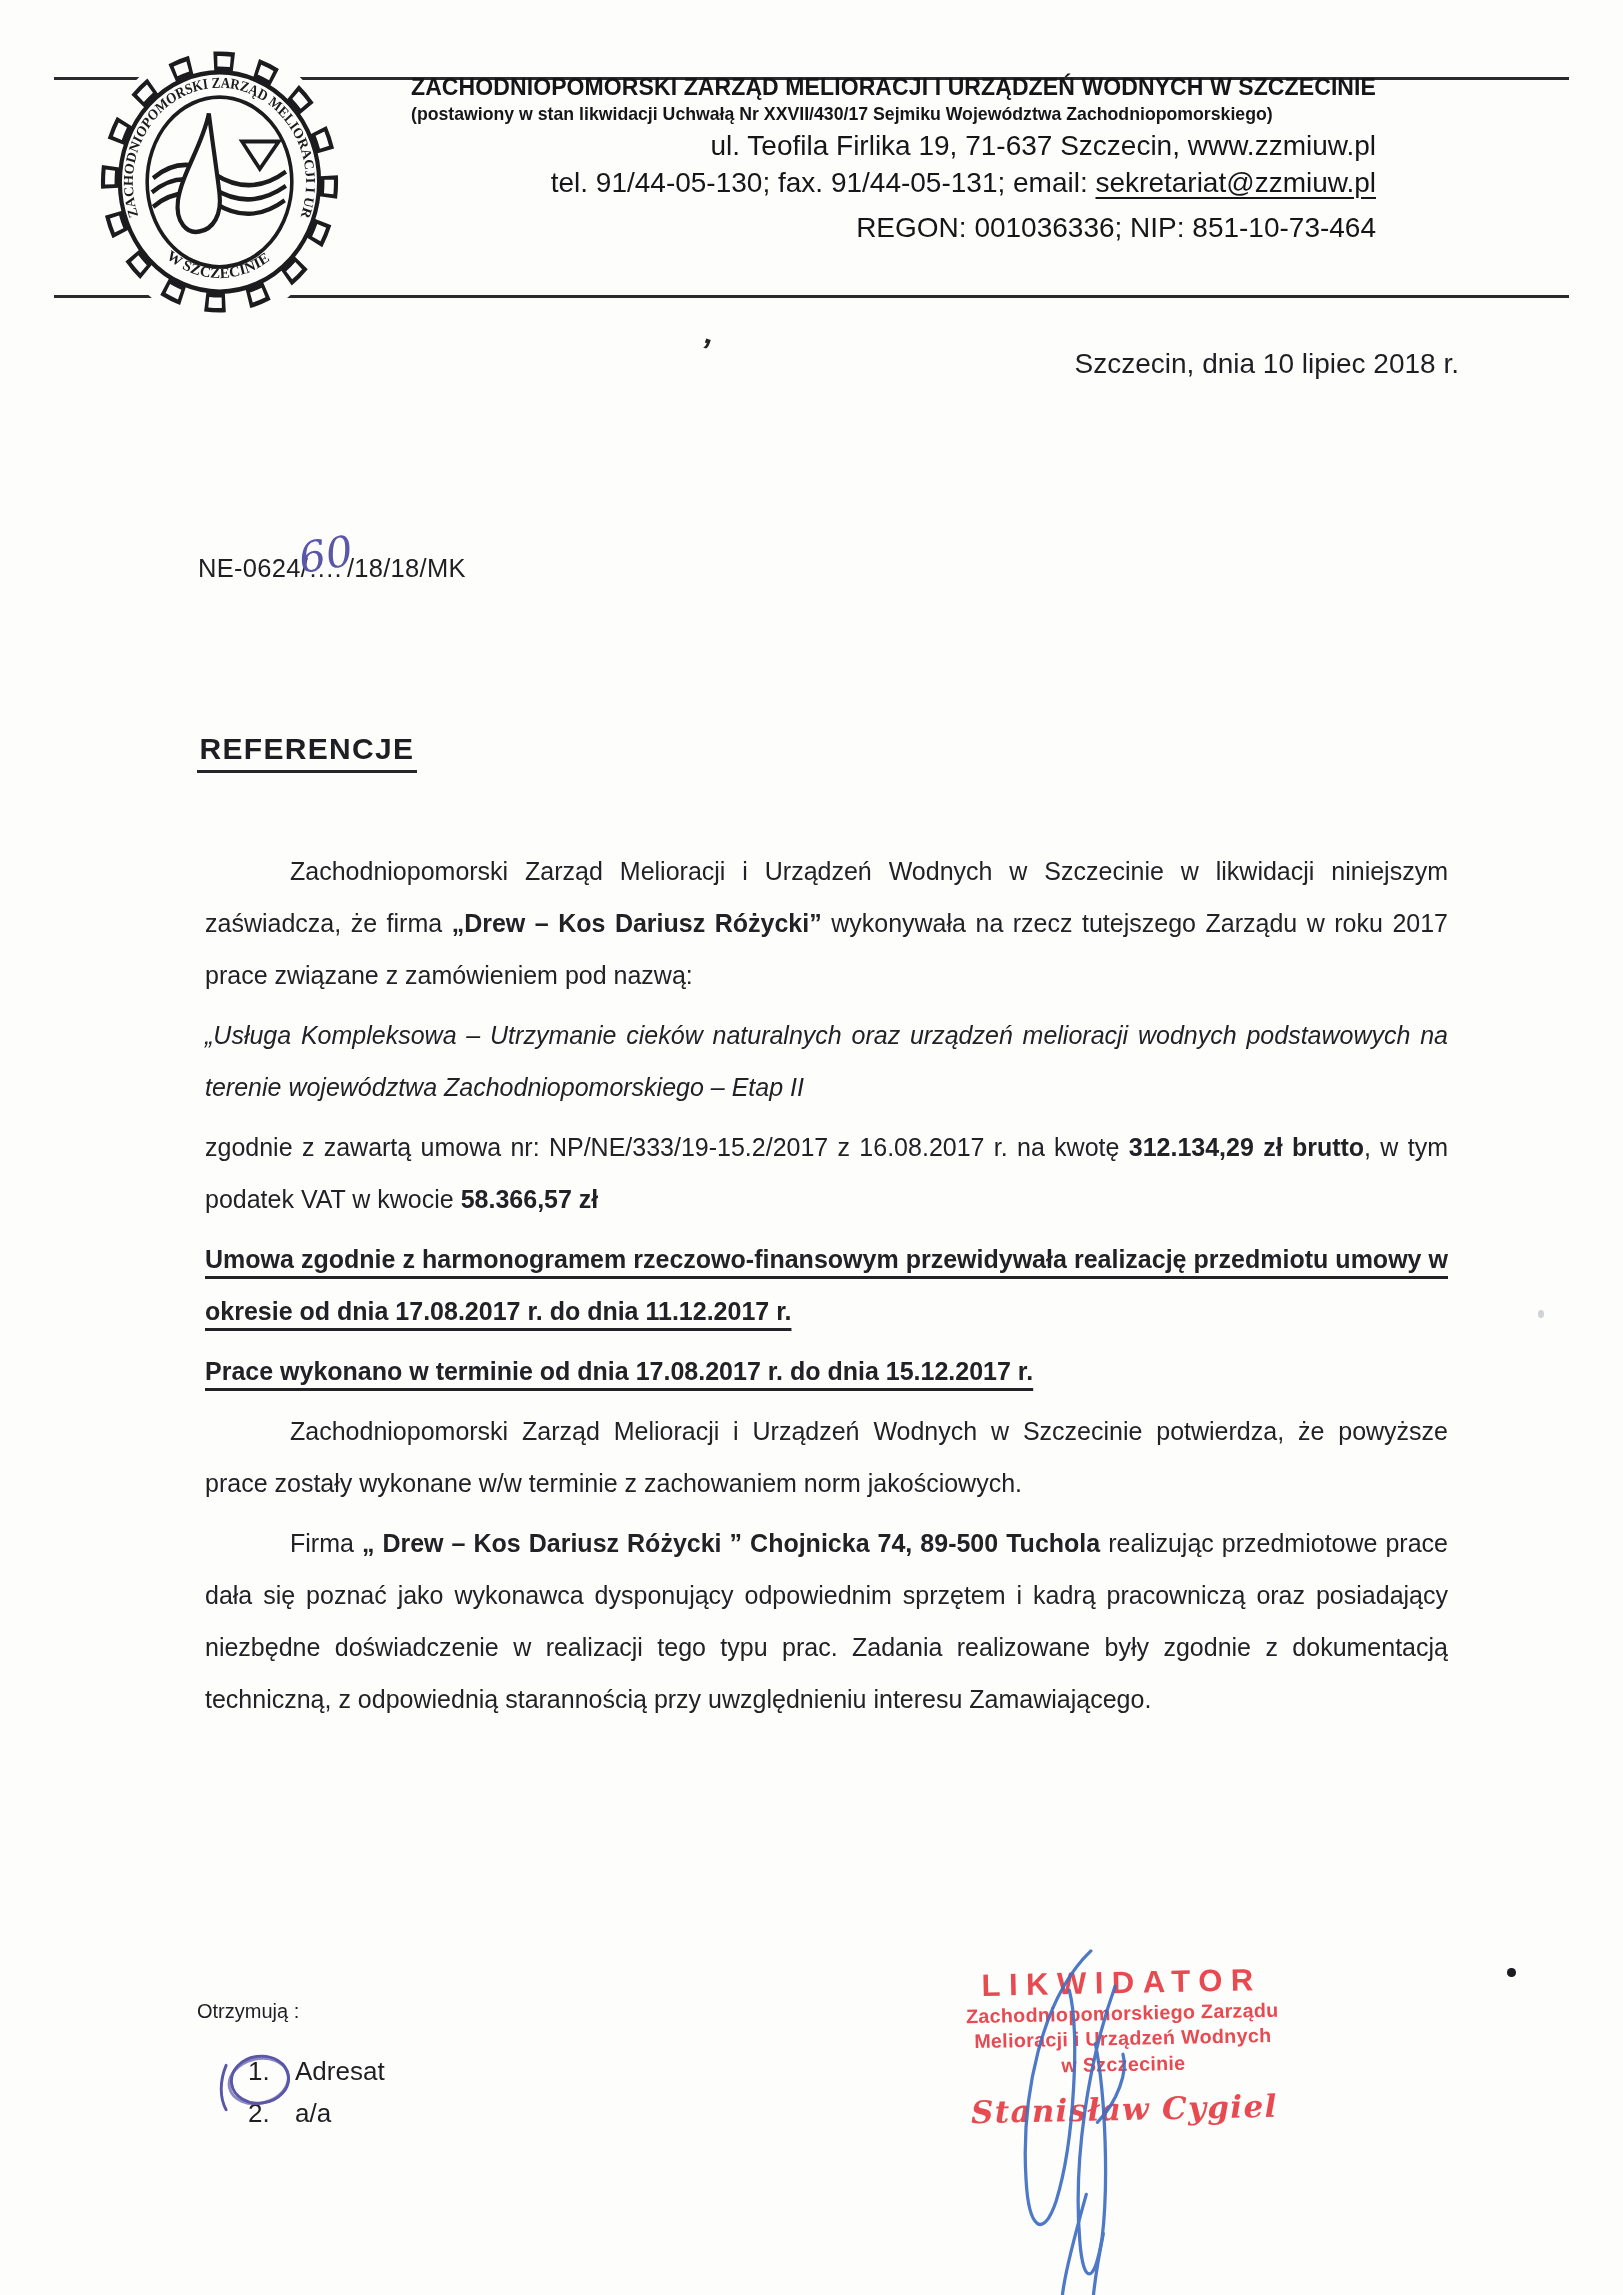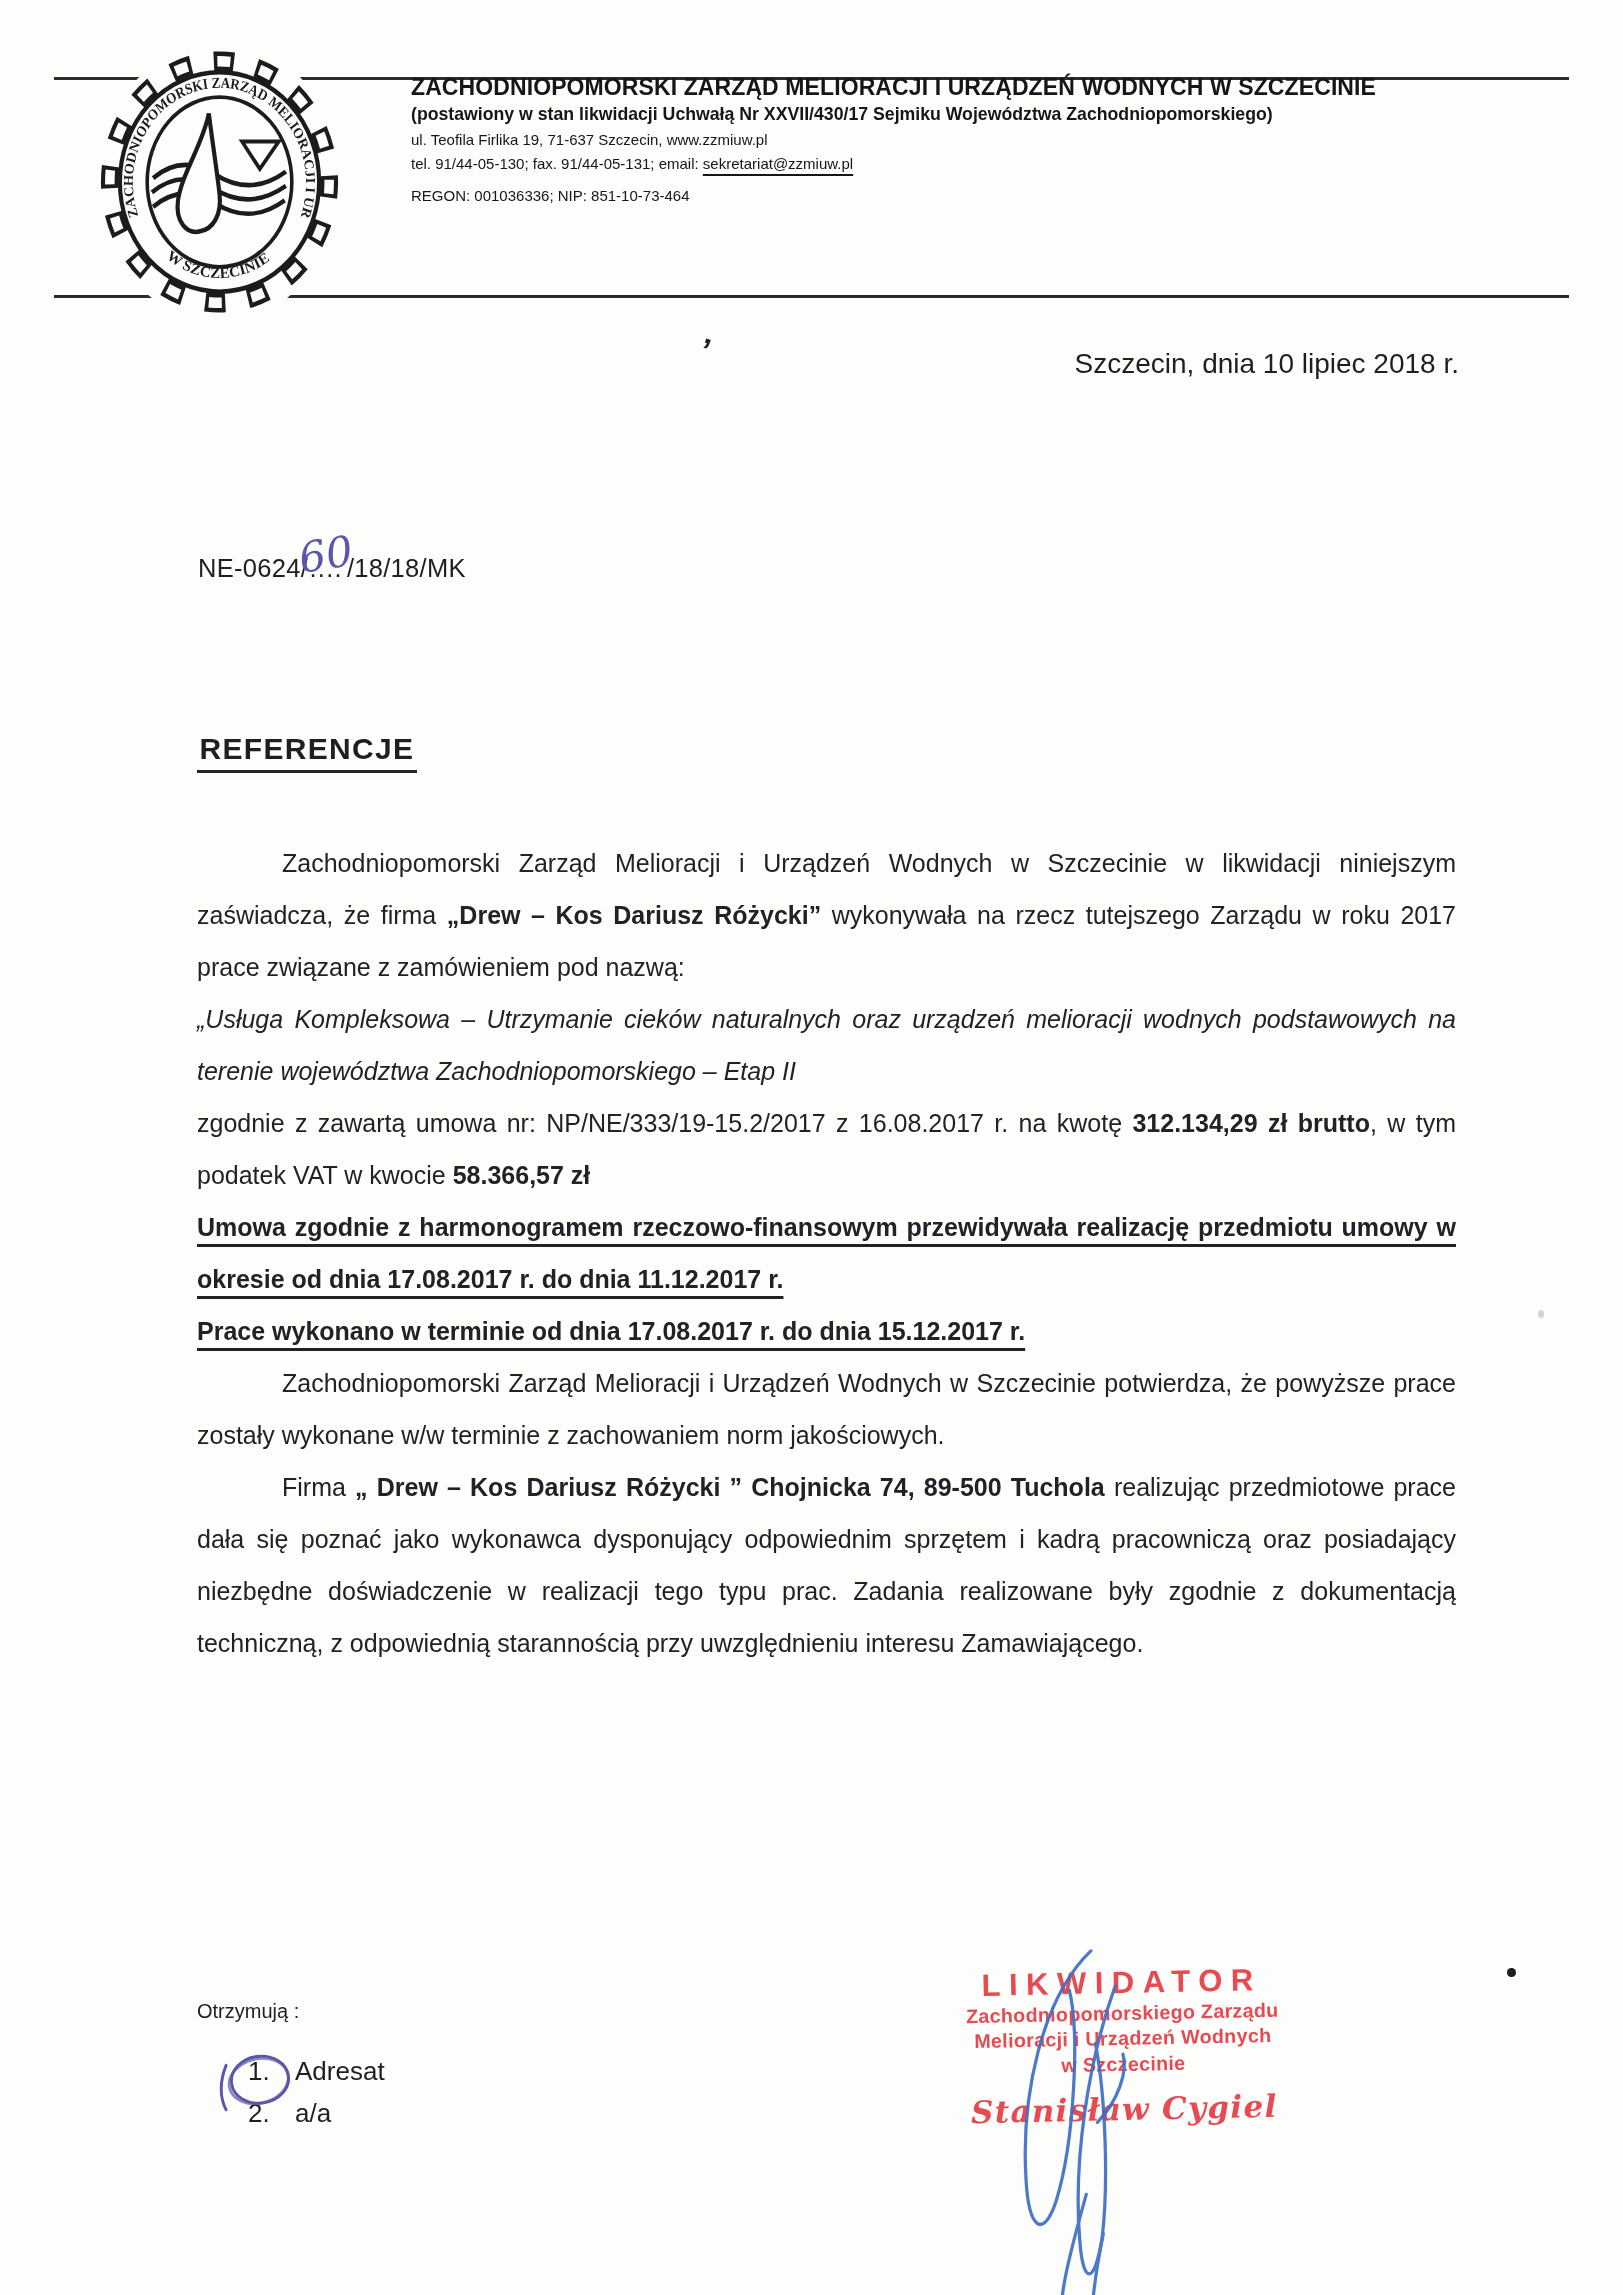--- a/index.html
+++ b/index.html
@@ -11,21 +11,21 @@
   
   .rule { position:absolute; left:54px; width:1515px; height:3.3px; background:#2b2b2e; }
   .rule-top { top:77px; }
   .rule-bottom { top:295px; }
   .logo-box { position:absolute; left:95px; top:41px; width:249px; height:282px; }
   .logo-box svg { width:100%; height:100%; }
   .ring-text { font-family:"Liberation Serif","DejaVu Serif",serif; font-weight:bold; font-size:23px; fill:#1c1c1e; }
   .lh-info { position:absolute; left:411px; top:76px; line-height:1; color:#161619; }
   .lh-org { font-size:23px; font-weight:bold; letter-spacing:0.1px; }
   .lh-liq { font-size:17.7px; font-weight:bold; margin-top:7.2px; }
-  .lh-line { font-size:15px; margin-top:8.5px; }
+  .lh-line { font-size:28px; margin-top:8.5px;text-align:right; }
   .lh-regon { margin-top:17px; }
   .u-link { text-decoration:underline; text-decoration-thickness:2px; text-underline-offset:4.6px; }
   
   .date-line { position:absolute; top:348px; right:164px; font-size:28px; }
   .ref-line { position:absolute; top:554px; left:198px; font-size:25.5px; letter-spacing:0.3px; }
   .ref-mid { position:relative; display:inline-block; padding:0 3.9px 0 1.3px; }
   .ref-dots { letter-spacing:1.3px; }
   .ref-hand {
     position:absolute; left:-9.2px; top:-23.6px; color:#5b57a8;
     font-family:"DejaVu Serif","Liberation Serif",serif; font-style:italic;
@@ -33,21 +33,21 @@
   }
   
   .title-wrap { position:absolute; top:732px; left:197px; width:1259px; text-align:left; }
   .title-text {
     display:inline-block; font-size:30px; font-weight:bold; letter-spacing:1.3px;
     border-bottom:3.9px solid #26262a; padding:0 2.6px 3.9px 2.6px;
   }
   
   .body-block { position:absolute; top:837px; left:197px; width:1259px;
     font-size:25px; line-height:52px; text-align:justify; color:#222226; }
-  .para { margin:0; }
+  .para { margin:8px; }
   .indent { text-indent:85px; }
   .bi { font-weight:normal; font-style:italic; }
   .bu { font-weight:bold; text-decoration:underline; text-decoration-thickness:2.6px; text-underline-offset:7.9px; }
   
   .stamp { position:absolute; left:871px; top:1967px; width:504px; text-align:center;
     color:#e84a52; transform:rotate(-1.2deg); line-height:1; }
   .stamp-role { font-size:31px; font-weight:600; letter-spacing:8.5px; }
   .stamp-line { font-size:19.7px; font-weight:bold; margin-top:5.9px; letter-spacing:0.3px; }
   .stamp-name { font-family:"DejaVu Serif","Liberation Serif",serif; font-style:italic;
     font-size:31px; font-weight:bold; margin-top:19.7px; letter-spacing:1.3px; }

